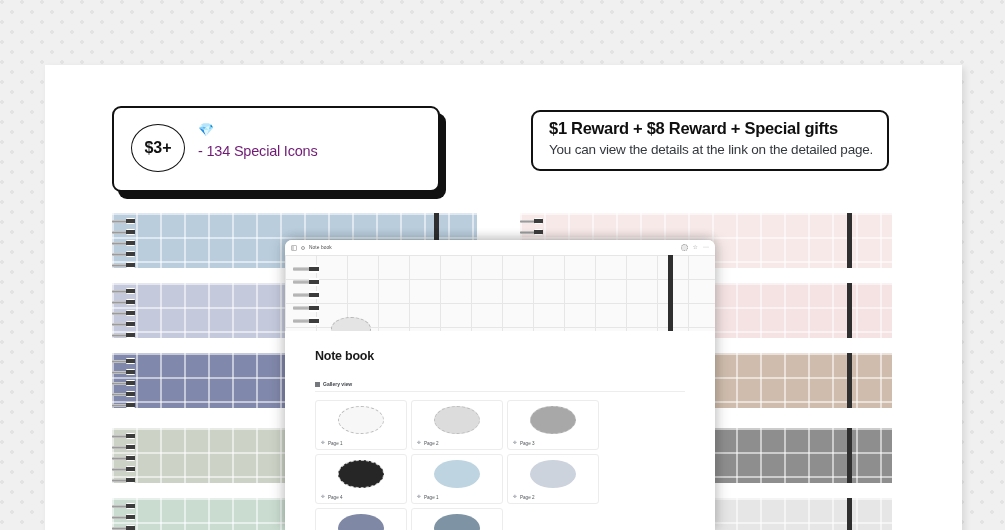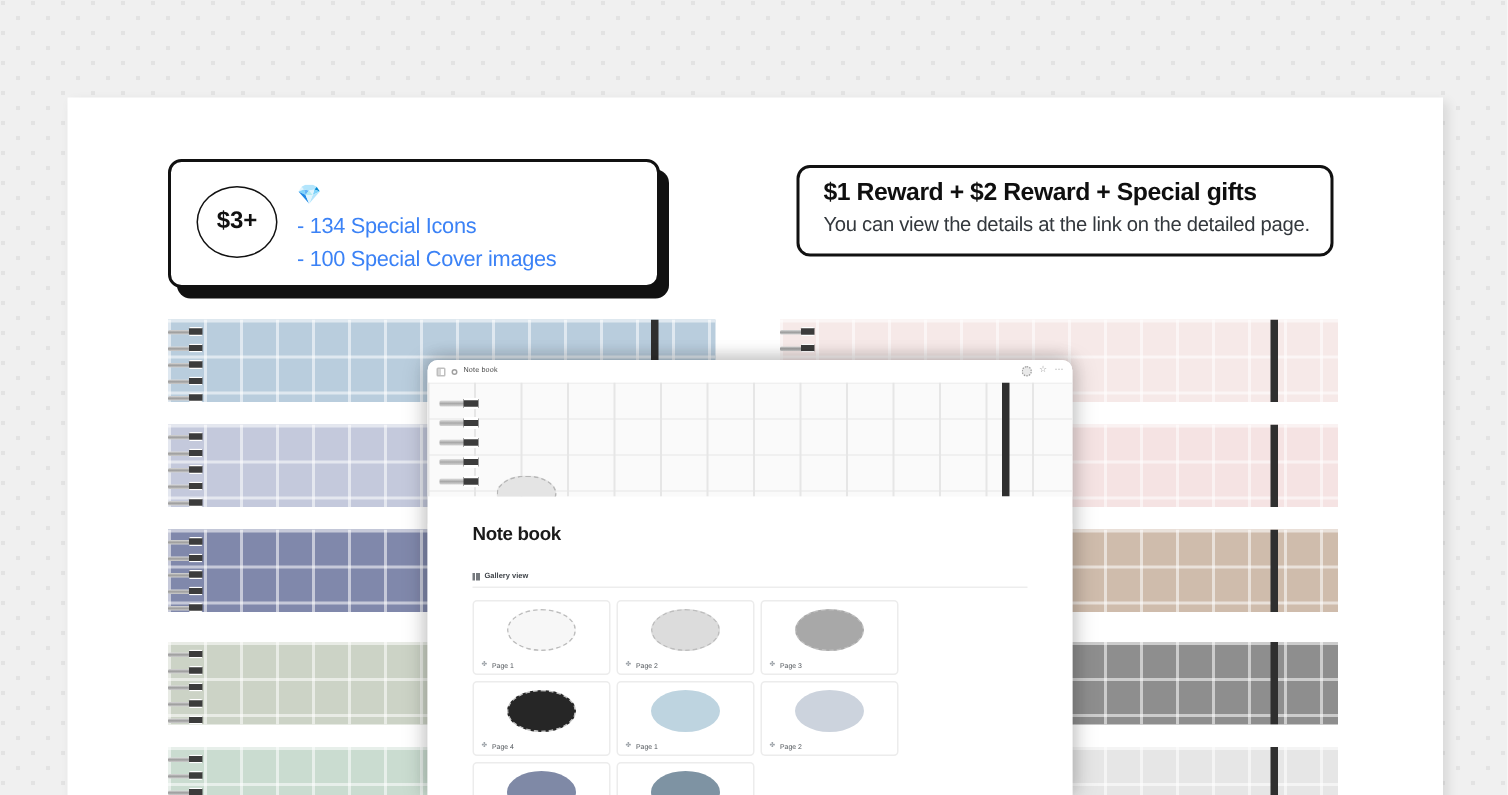--- a/index.html
+++ b/index.html
@@ -98,21 +98,21 @@
     font-size: 16px; font-weight: bold; color: #111111;
   }
   .promo-body { position: absolute; left: 84px; top: 12px; right: 8px; }
   .promo-title {
     font-size: 16px; font-weight: bold; color: #0f0f0f;
     letter-spacing: -0.2px; line-height: 20px;
     display: flex; align-items: center; gap: 4px;
   }
   .gem-icon { font-size: 13px; }
   .promo-line {
-    font-size: 14.5px; color: #3b82f6; line-height: 22px;
+    font-size: 14.5px; color: #701a75; line-height: 22px;
     letter-spacing: -0.2px;
   }
   #promo-right .r-title {
     position: absolute; left: 16px; top: 7px;
     font-size: 16.5px; font-weight: bold; color: #0f0f0f;
     letter-spacing: -0.3px;
   }
   #promo-right .r-sub {
     position: absolute; left: 16px; top: 30px;
     font-size: 13.5px; color: #33383d; letter-spacing: -0.2px;
@@ -495,26 +495,25 @@
 
 <div id="promo-left" class="promo-card">
   <div class="price-badge">
     <span>$3+</span>
   </div>
   <div class="promo-body">
     <div class="promo-title">
       <span class="gem-icon">💎</span>
     </div>
     <div class="promo-line">- 134 Special Icons</div>
-    <div class="promo-line">- 100 Special Cover images</div>
   </div>
 </div>
 
 <div id="promo-right" class="promo-card">
-  <div class="r-title">$1 Reward + $2 Reward + Special gifts</div>
+  <div class="r-title">$1 Reward + $8 Reward + Special gifts</div>
   <div class="r-sub">You can view the details at the link on the detailed page.</div>
 </div>
 
 <div id="app-window">
 
   <div class="win-topbar">
     <span class="tb-icon tb-sidebar-glyph"></span>
     <span class="tb-dot"></span>
     <span class="tb-title">Note book</span>
     <span class="tb-right">

